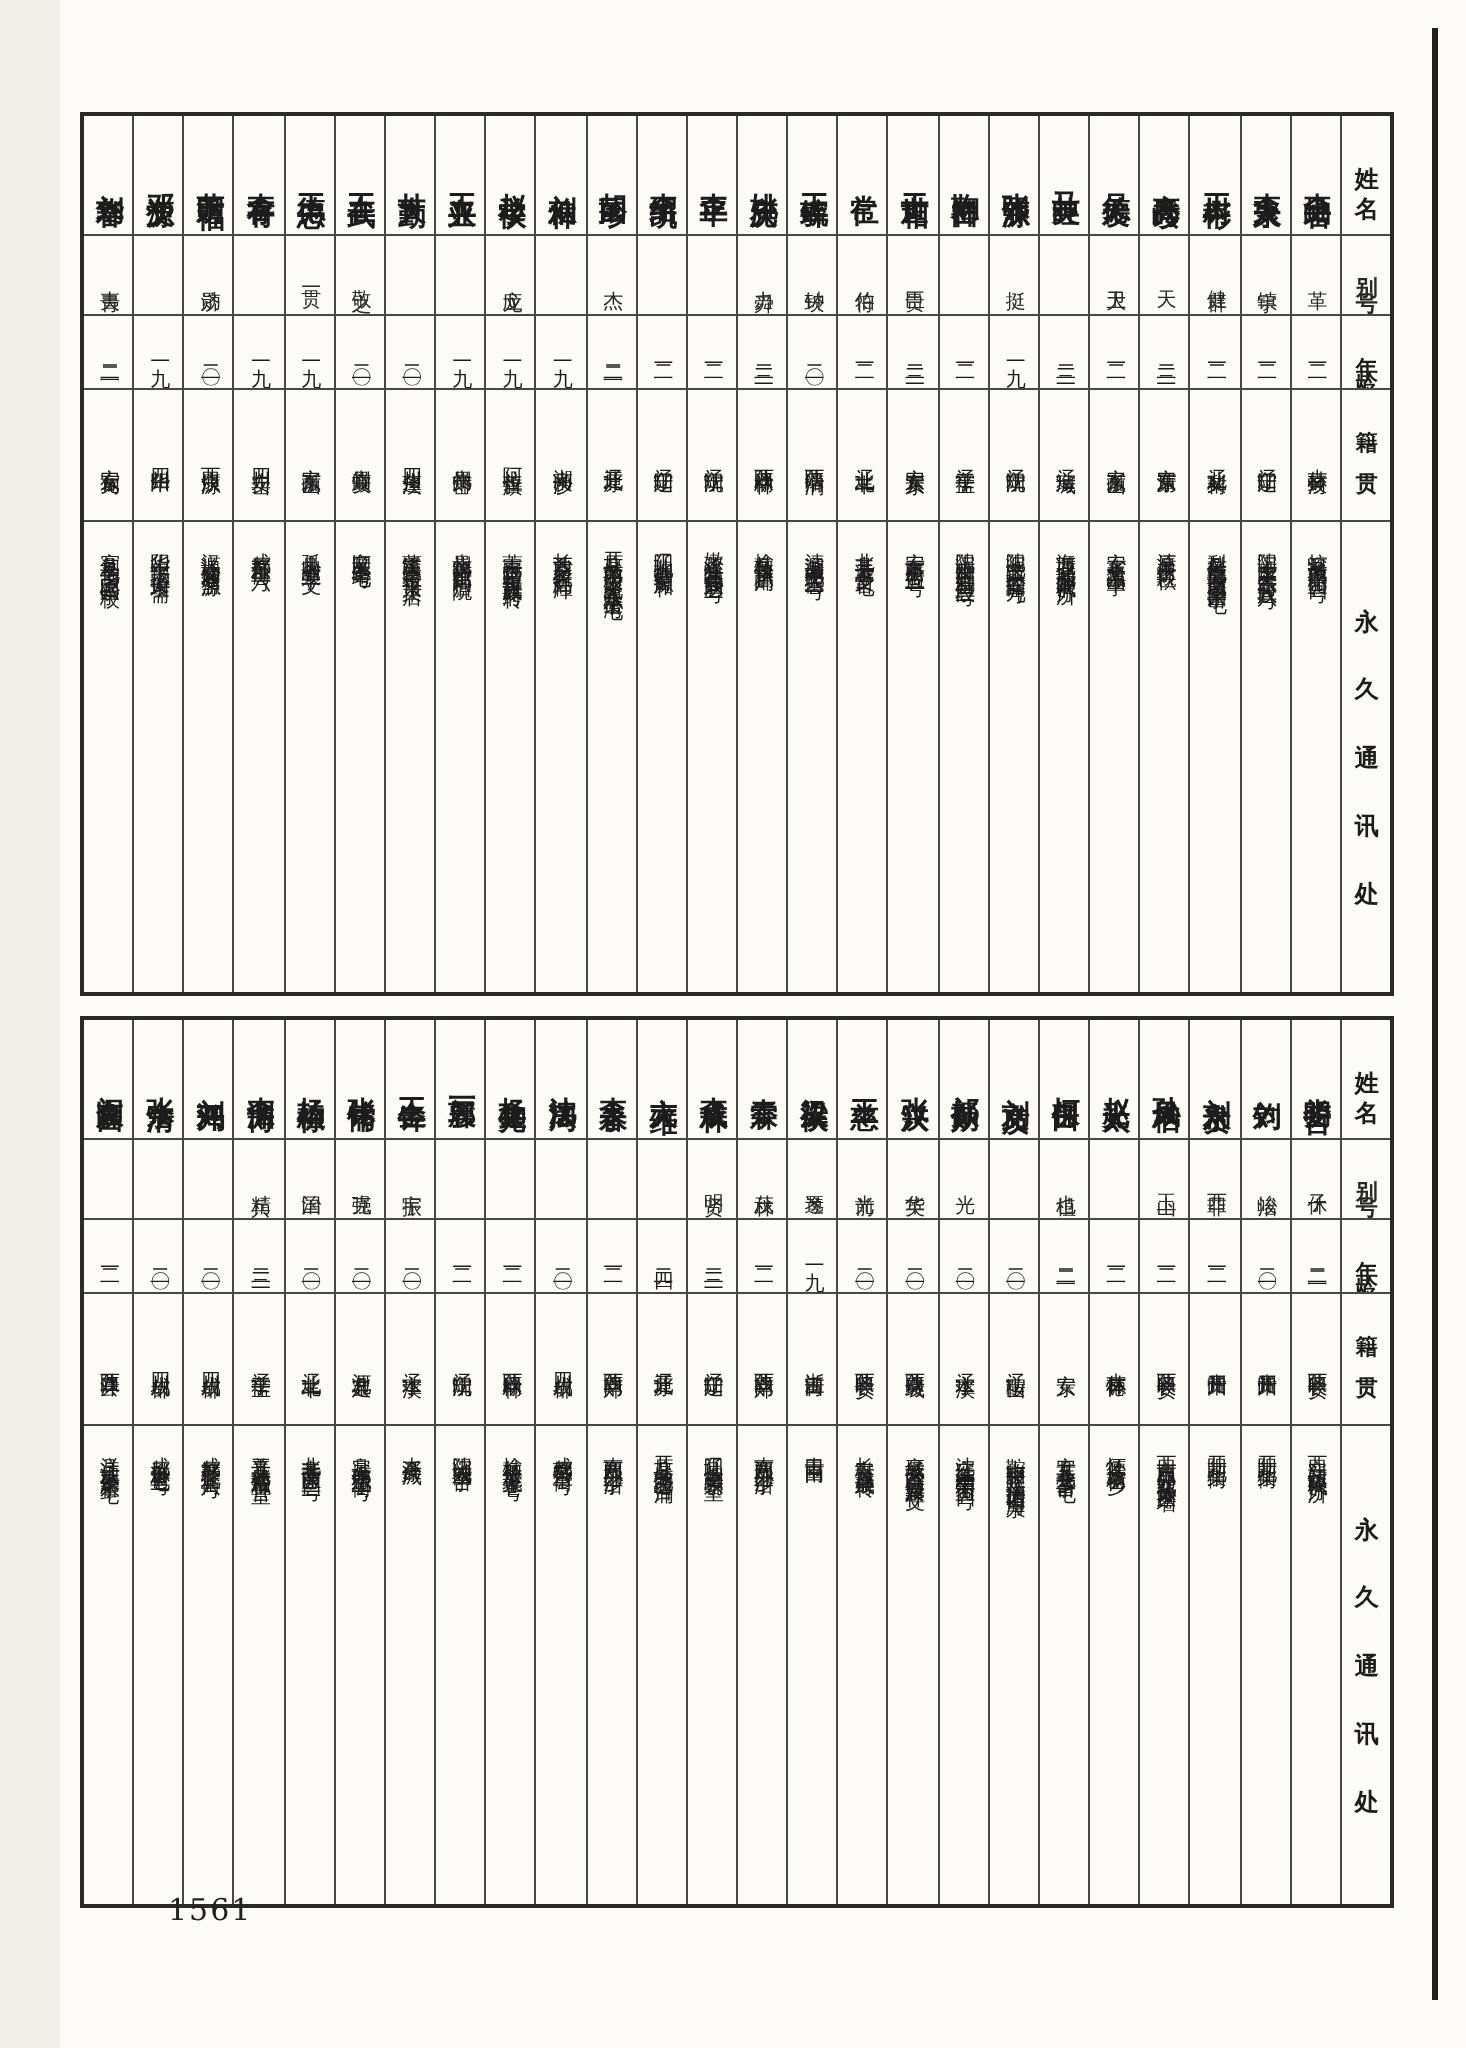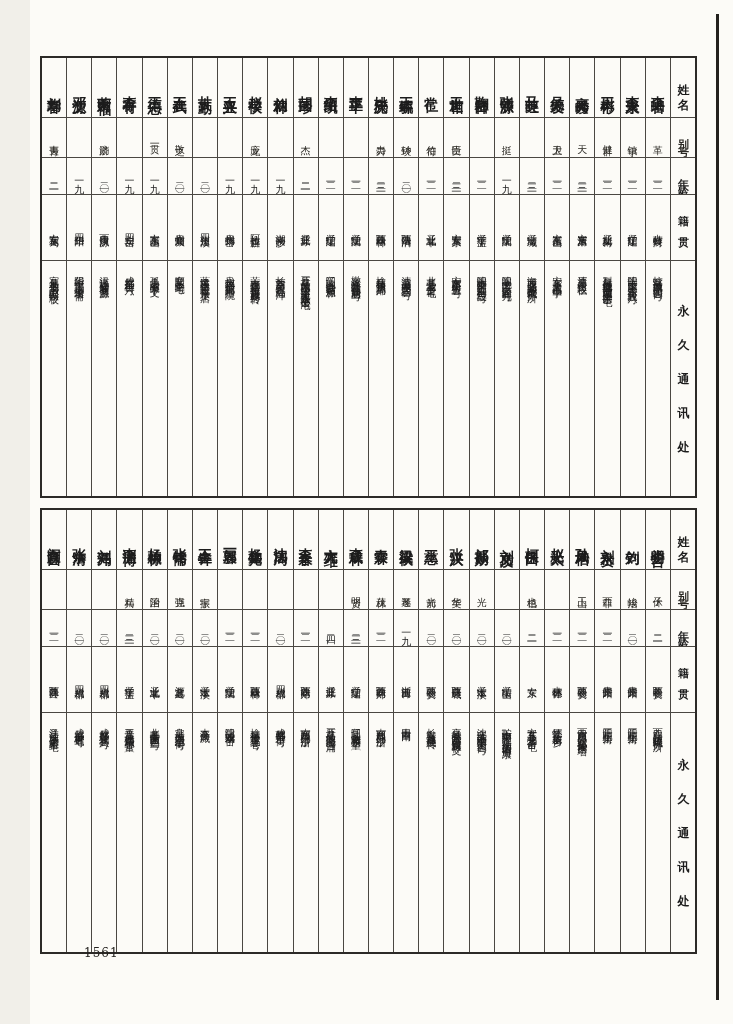--- a/index.html
+++ b/index.html
@@ -67,21 +67,21 @@
   }
   
   .header-col .cell{font-weight:bold;}
   .h-name{letter-spacing:14px;font-size:12px;}
   .h-alias{letter-spacing:8px;font-size:11px;font-weight:bold;}
   .h-age{letter-spacing:7px;font-size:11px;}
   .h-native{letter-spacing:22px;font-size:11px;}
   .h-address{letter-spacing:34px;font-size:12px;justify-content:center;padding-top:0;}
   .page-number{
     position:absolute;left:84px;top:946px;
-    font-size:12px;letter-spacing:1px;color:#23211e;
+    font-size:15px;letter-spacing:1px;color:#23211e;
     font-family:"DejaVu Serif",serif;
   }
 </style>
 </head>
 <body>
 
 <div class="page">
   <div class="scan-edge-left"></div>
   <div class="rtable" id="table-top">
       <div class="col header-col">

